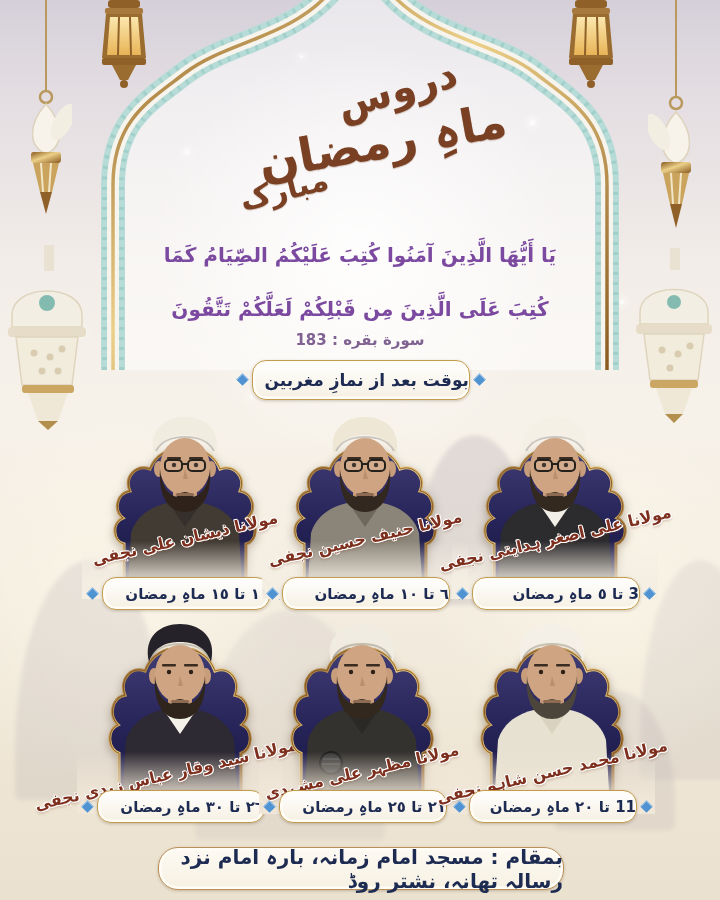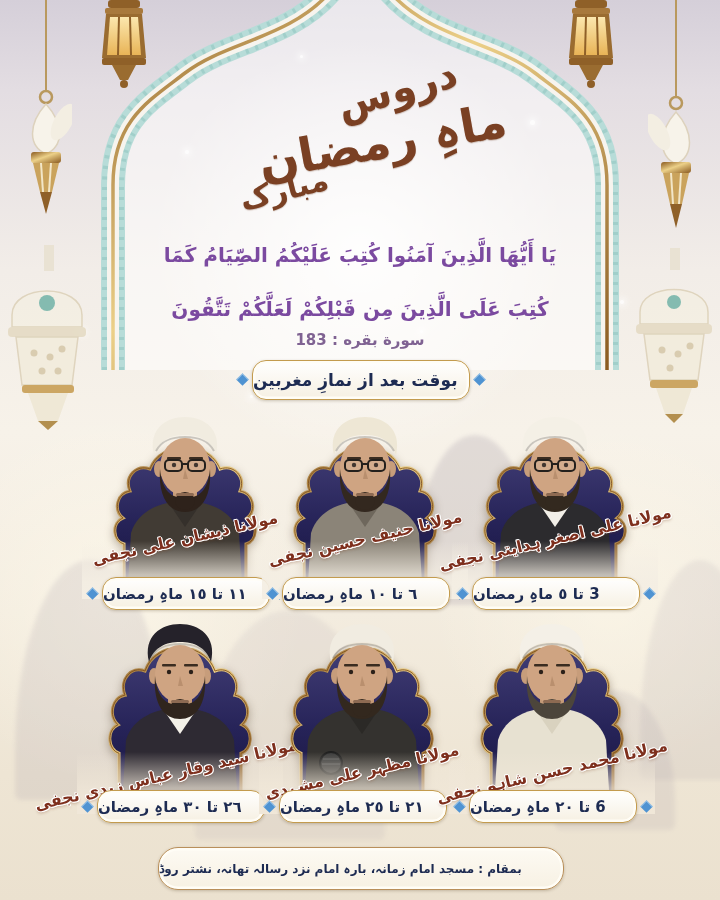--- a/index.html
+++ b/index.html
@@ -24,28 +24,28 @@
   .title-w.w3{left:4px;top:102px;font-size:30px;transform:rotate(-14deg);}
   .year{position:absolute;left:0;right:0;top:214px;text-align:center;font-size:21px;font-weight:800;color:#272a3b;letter-spacing:.5px;z-index:3;}
   .verse{position:absolute;left:40px;right:40px;text-align:center;direction:rtl;font-size:20px;font-weight:bold;color:#7b4aa0;z-index:3;white-space:nowrap;}
   .verse.v1{top:243px;} .verse.v2{top:288px;margin-top:9px;}
   .verse-ref{position:absolute;left:0;right:0;top:331px;text-align:center;direction:rtl;font-size:15px;font-weight:bold;color:#7f6292;z-index:3;}
   
   .plate{
     position:absolute;background:linear-gradient(180deg,#ffffff,#f6f0e2);
     border:1.6px solid #c39b4e;border-radius:14px;
     box-shadow:inset 0 0 0 2.5px #fffdf6,0 1px 3px rgba(70,50,20,.25);
-    display:flex;align-items:center;justify-content:flex-end;
+    display:flex;align-items:center;justify-content:flex-start;
     direction:rtl;color:#1d2b52;font-weight:bold;z-index:6;
   }
   .diamond{position:absolute;width:9px;height:9px;background:#4f93d2;transform:rotate(45deg);box-shadow:inset 1px 1px 0 #a8cbe8;}
   .diamond.dl{left:-15px;top:50%;margin-top:-5px;}
   .diamond.dr{right:-15px;top:50%;margin-top:-5px;}
   .time-banner{left:252px;top:360px;width:216px;height:38px;font-size:17px;}
-  .venue-plate{left:158px;top:847px;width:404px;height:41px;font-size:12px;border-radius:20px;border-color:#b98f5a;background:linear-gradient(180deg,#fdfaf3,#f7f1e3);}
+  .venue-plate{left:158px;top:847px;width:404px;height:41px;font-size:20px;border-radius:20px;border-color:#b98f5a;background:linear-gradient(180deg,#fdfaf3,#f7f1e3);}
   
   .speaker-card{position:absolute;width:186px;z-index:4;}
   .speaker-card .frame{position:absolute;left:18px;z-index:1;filter:drop-shadow(0 3px 5px rgba(60,40,20,.35));}
   .speaker-card .portrait{position:absolute;left:18px;z-index:2;}
   .speaker-card .fade{position:absolute;left:-10px;right:-10px;z-index:3;}
   .speaker-card .s-name{
     position:absolute;left:-27px;width:240px;text-align:center;z-index:4;
     direction:rtl;white-space:nowrap;font-size:16px;font-weight:bold;color:#7e2f1d;
     transform:rotate(-13deg);
     text-shadow:-1px 0 #fff,1px 0 #fff,0 -1px #fff,0 1px #fff,-1px -1px #fff,1px 1px #fff,0 2px 3px rgba(120,60,30,.35);
@@ -445,21 +445,21 @@
       <rect x="46" y="148" width="8" height="26" rx="3" transform="rotate(24 50 160)" fill="#2d2d2d"></rect>
       <circle cx="44" cy="143" r="11" fill="#3b3b3b" stroke="#1f1f1f" stroke-width="2"></circle>
       <line x1="36" y1="139" x2="52" y2="139" stroke="#555" stroke-width="1.5"></line>
       <line x1="35" y1="144" x2="53" y2="144" stroke="#555" stroke-width="1.5"></line>
     </g>
   </svg>
   <div class="fade"></div>
   <div class="s-name">مولانا محمد حسن شاہو نجفی</div>
   <div class="plate">
     <span class="diamond dl"></span>
-    <span class="date-text">6 تا ٢٠ ماہِ رمضان</span>
+    <span class="date-text">11 تا ٢٠ ماہِ رمضان</span>
     <span class="diamond dr"></span>
   </div>
 </div>
 
   <div class="plate venue-plate">
     <span>بمقام : مسجد امام زمانہ، بارہ امام نزد رسالہ تھانہ، نشتر روڈ</span>
   </div>
 
 </div>
 

